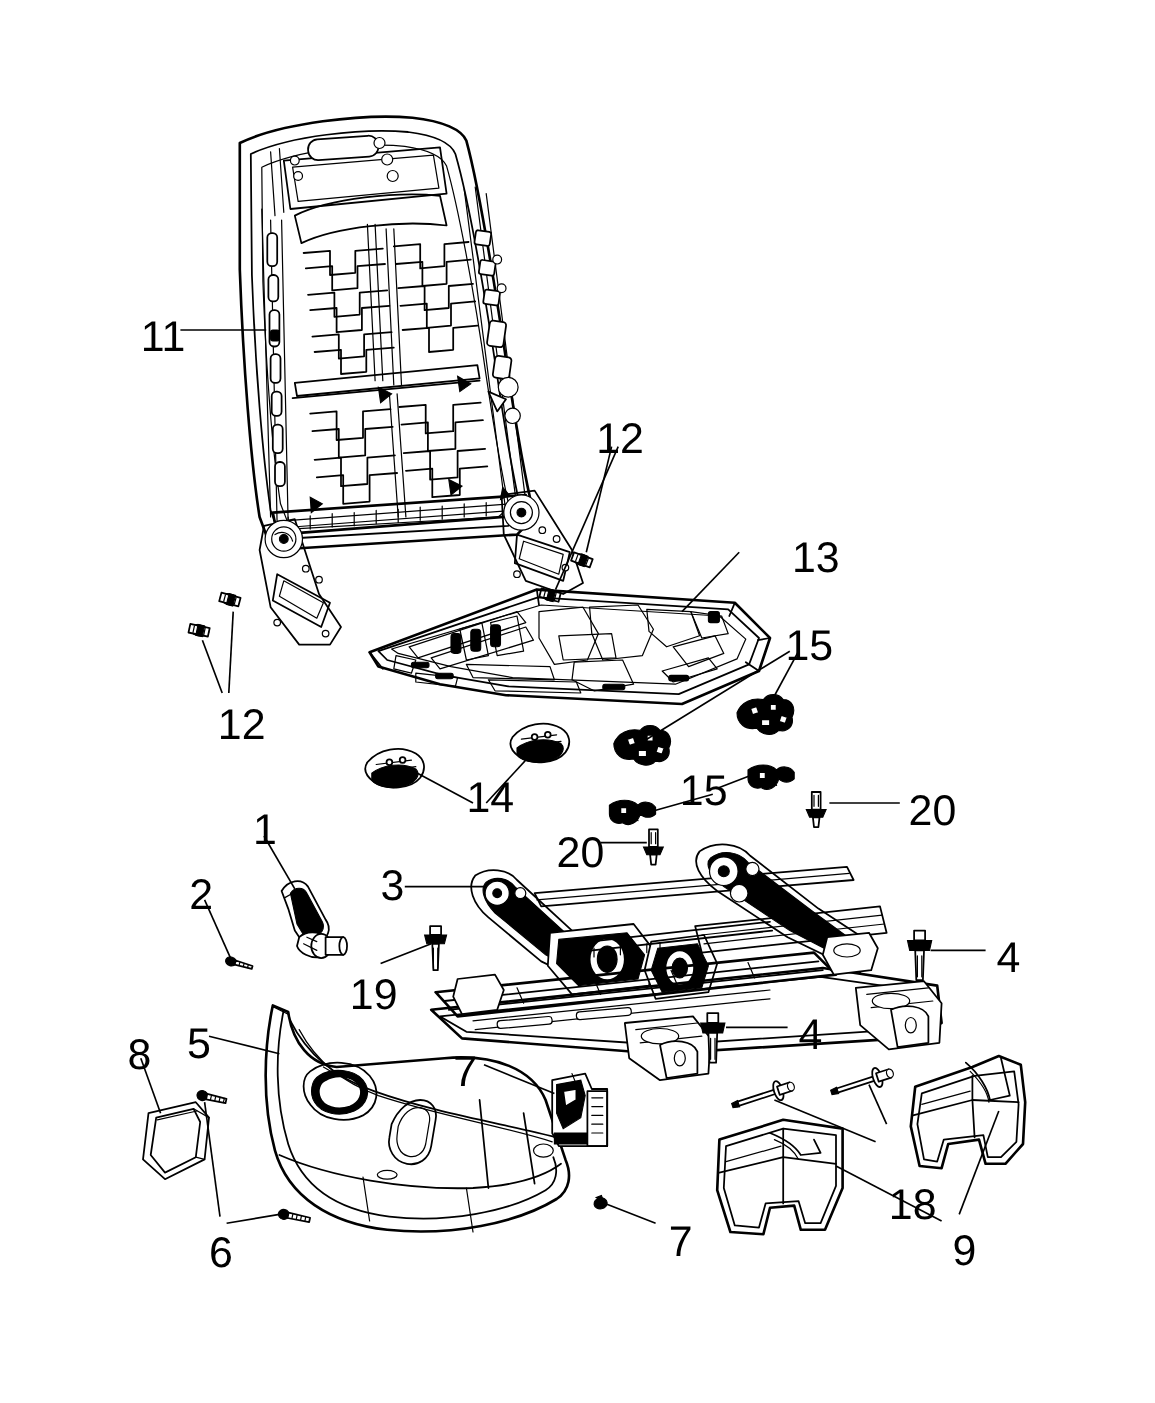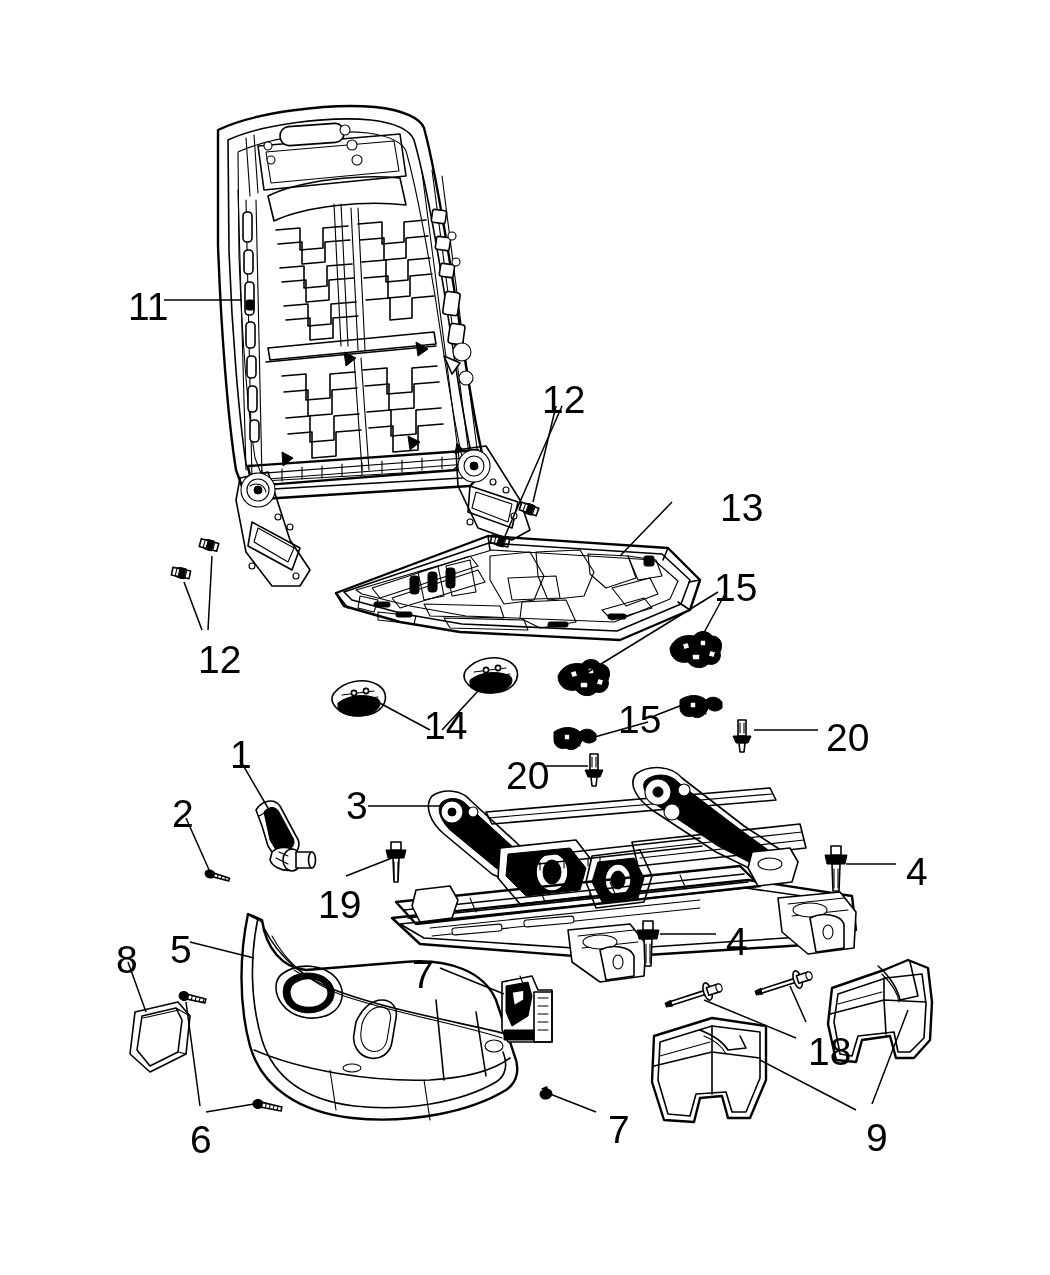--- a/index.html
+++ b/index.html
@@ -574,18 +574,18 @@
 <div class="callout" style="left:506px;  top:756px;">20</div>
 <div class="callout" style="left:230px;  top:735px;">1</div>
 <div class="callout" style="left:172px;  top:794px;">2</div>
 <div class="callout" style="left:346px;  top:786px;">3</div>
 <div class="callout" style="left:318px;  top:885px;">19</div>
 <div class="callout" style="left:906px;  top:852px;">4</div>
 <div class="callout" style="left:726px;  top:922px;">4</div>
 <div class="callout" style="left:116px;  top:940px;">8</div>
 <div class="callout" style="left:170px;  top:930px;">5</div>
 <div class="callout" style="left:412px;  top:955px;">7</div>
-<div class="callout" style="left:808px;  top:1032px;">18</div>
+<div class="callout" style="left:808px;  top:1076px;">18</div>
 <div class="callout" style="left:190px;  top:1120px;">6</div>
 <div class="callout" style="left:608px;  top:1110px;">7</div>
 <div class="callout" style="left:866px;  top:1118px;">9</div>
 
 </div>
 
 </body></html>

